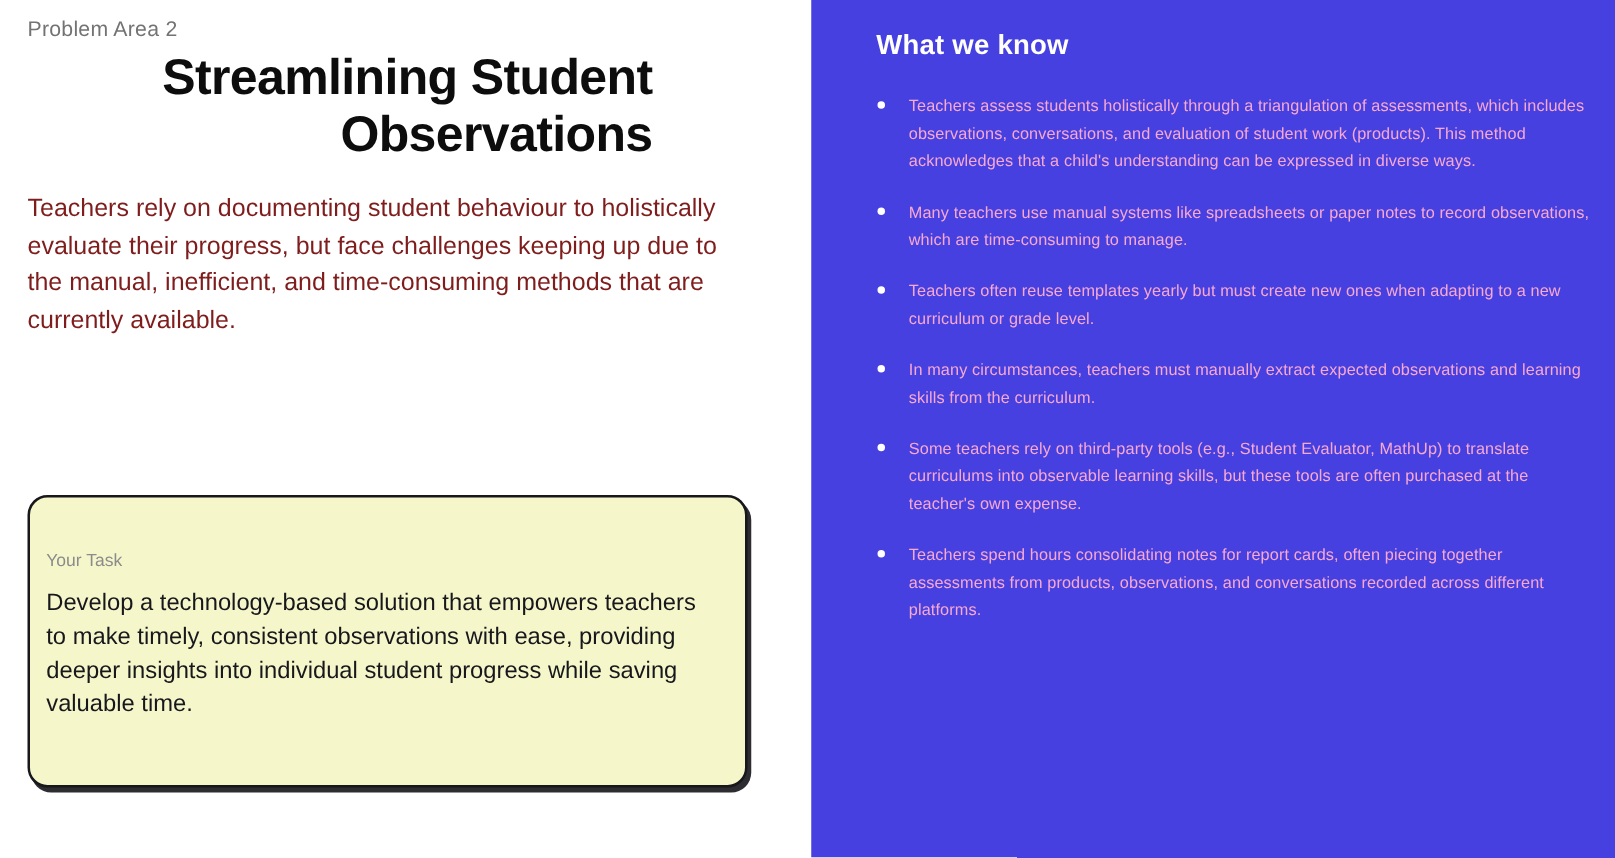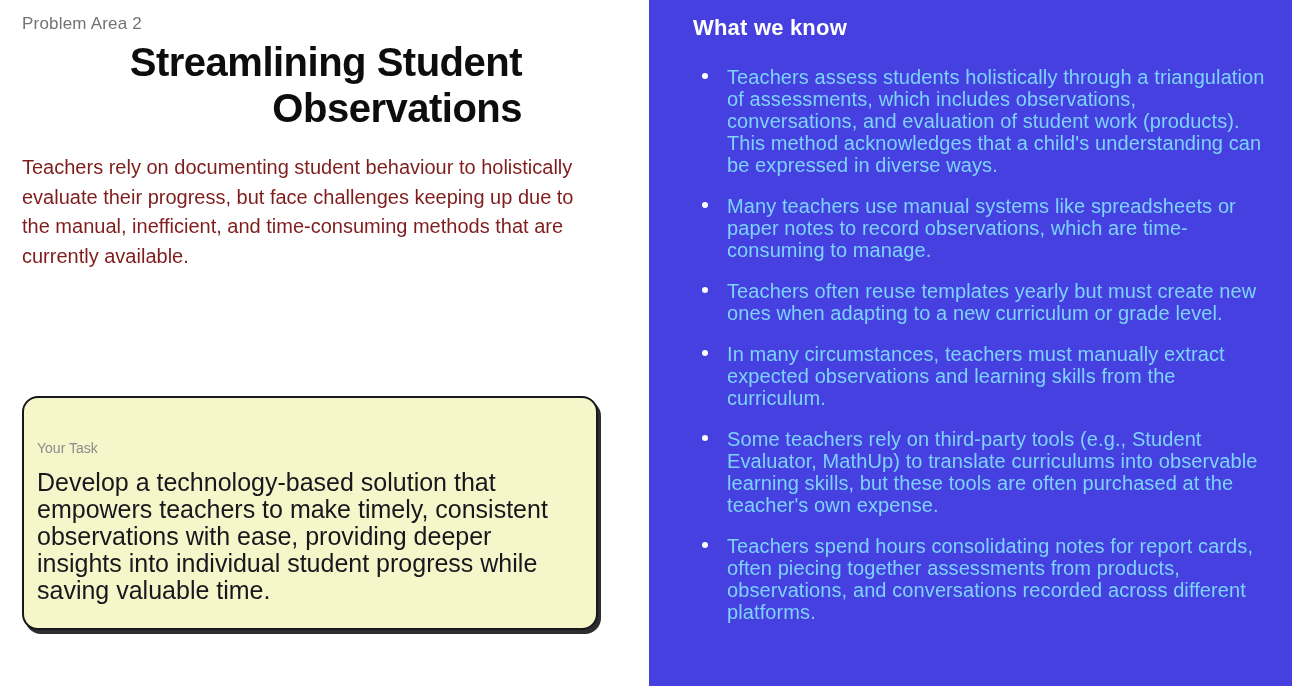--- a/index.html
+++ b/index.html
@@ -67,55 +67,55 @@
     box-shadow: 3px 4px 0 rgba(15, 15, 20, 0.88);
     padding: 41px 20px 0 13px;
   }
   .task-label {
     font-size: 14px;
     line-height: 18px;
     color: var(--label-gray);
   }
   .task-body {
     margin: 12px 0 0 0;
-    font-size: 25px;
+    font-size: 19px;
     line-height: 27px;
     color: #17171c;
     max-width: 548px;
   }
 
   
   .right-panel {
     flex: 1 1 auto;
     height: 686px;
     background: var(--panel-blue);
     color: var(--text-light);
     padding: 13px 20px 0 44px;
     overflow: hidden;
   }
   .panel-heading {
-    margin: 0;
+    margin: 8px;
     font-size: 22px;
     line-height: 30px;
     font-weight: 700;
     letter-spacing: 0.2px;
     color: var(--text-light);
   }
   .bullet-list {
     list-style: none;
     margin: 23px 0 0 0;
     padding: 0;
   }
   .bullet-list li {
     position: relative;
     padding-left: 34px;
-    font-size: 20px;
+    font-size: 13px;
     line-height: 22px;
     margin-bottom: 19px;
-    color: #7dd3fc;
+    color: #f9a8d4;
     letter-spacing: 0.1px;
   }
   .bullet-list li::before {
     content: "";
     position: absolute;
     left: 9px;
     top: 7px;
     width: 6px;
     height: 6px;
     border-radius: 50%;

